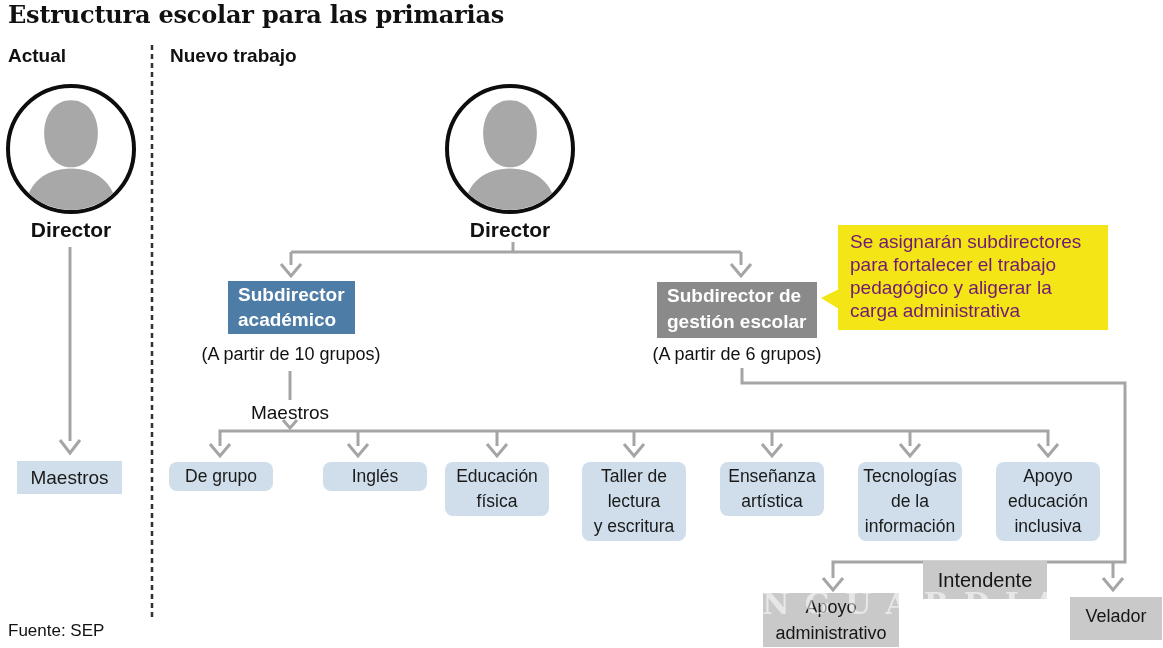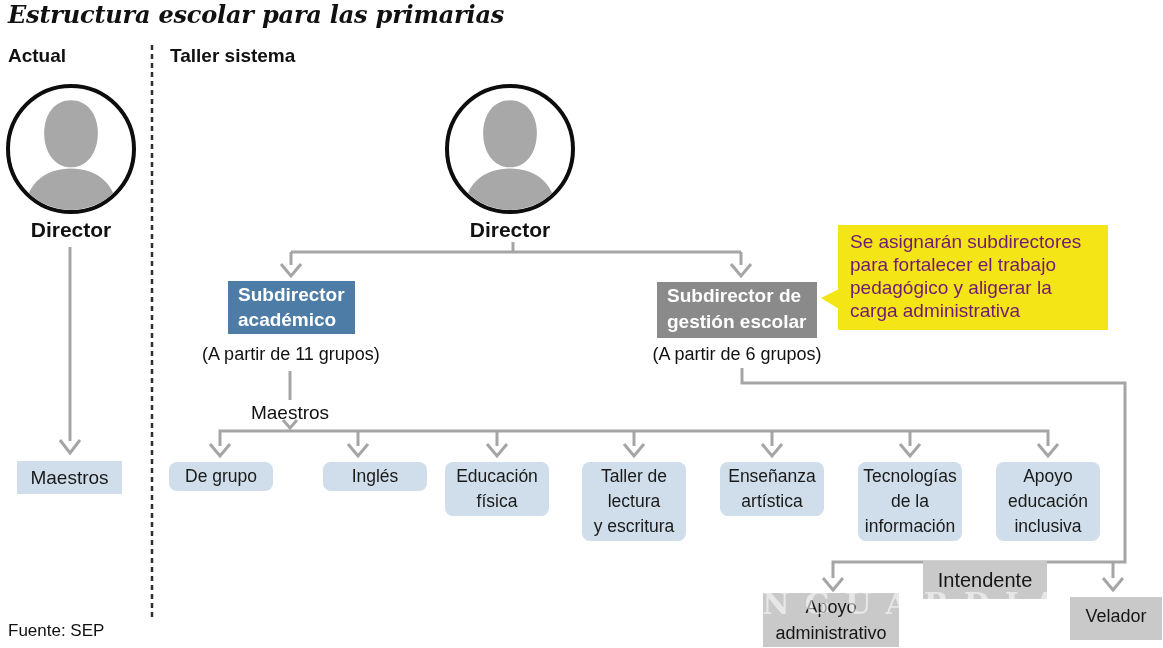--- a/index.html
+++ b/index.html
@@ -1,19 +1,19 @@
 <!DOCTYPE html>
 <html><head>
 <meta charset="utf-8">
 <style>
   html,body{margin:0;padding:0;background:#fff;}
   #stage{position:relative;width:1163px;height:648px;background:#fff;overflow:hidden;
          font-family:"Liberation Sans",sans-serif;color:#111;}
   .abs{position:absolute;}
-  #title{left:8px;top:0px;font-family:"DejaVu Serif",serif;font-weight:700;font-size:24px;letter-spacing:-0.2px;font-style:italic;}
+  #title{left:8px;top:0px;font-family:"DejaVu Serif",serif;font-weight:700;font-size:24px;letter-spacing:-0.2px;}
   .col-label{top:45px;font-size:19px;font-weight:700;}
   #actual-label{left:8px;}
   #nuevo-label{left:170px;}
   svg.connectors{left:0;top:0;width:1163px;height:648px;pointer-events:none;}
   .avatar{width:122px;height:122px;border:4px solid #0d0d0d;border-radius:50%;background:#fff;overflow:hidden;}
   .avatar svg{display:block;width:100%;height:100%;}
   .director-label{width:130px;text-align:center;font-size:21px;font-weight:700;}
   .bluebox{left:228px;top:281px;width:117px;height:52px;background:#4d7ca7;color:#fff;
            font-size:19px;font-weight:700;line-height:25px;padding:1px 0 0 10px;white-space:pre-line;}
   .graybox{left:657px;top:282px;width:150px;height:55px;background:#8a8a8a;color:#fff;
@@ -57,42 +57,42 @@
     <path d="M283 420 L290 428 L297 420"></path>
     <path d="M220 446 L220 431 L1048 431 L1048 446 M358 431 V446 M497 431 V446 M634 431 V446 M772 431 V446 M910 431 V446"></path>
     <path d="M210 444 L220 456 L230 444 M348 444 L358 456 L368 444 M487 444 L497 456 L507 444 M624 444 L634 456 L644 444 M762 444 L772 456 L782 444 M900 444 L910 456 L920 444 M1038 444 L1048 456 L1058 444"></path>
 
     <path d="M742 368 V383 H1125 V562 H833 V578 M985 562 V578 M1113 562 V578"></path>
     <path d="M823 578 L833 590 L843 578 M975 578 L985 590 L995 578 M1103 578 L1113 590 L1123 578"></path>
   </svg>
 
   <div id="title" class="abs">Estructura escolar para las primarias</div>
   <div id="actual-label" class="abs col-label">Actual</div>
-  <div id="nuevo-label" class="abs col-label">Taller sistema</div>
+  <div id="nuevo-label" class="abs col-label">Nuevo trabajo</div>
 
   <div class="abs avatar" style="left:6px;top:84px;">
     <svg viewBox="0 0 100 100">
       <path fill="#a8a8a8" d="M50 10 C63 10 72 21 72 37 C72 53 63 65 50 65 C37 65 28 53 28 37 C28 21 37 10 50 10 Z"></path>
       <path fill="#a8a8a8" d="M12 100 C14 77 30 66 50 66 C70 66 86 77 88 100 Z"></path>
     </svg>
   </div>
   <div class="abs director-label" style="left:6px;top:218px;">Director</div>
   <div class="abs maestros-box">Maestros</div>
 
   <div class="abs avatar" style="left:445px;top:84px;">
     <svg viewBox="0 0 100 100">
       <path fill="#a8a8a8" d="M50 10 C63 10 72 21 72 37 C72 53 63 65 50 65 C37 65 28 53 28 37 C28 21 37 10 50 10 Z"></path>
       <path fill="#a8a8a8" d="M12 100 C14 77 30 66 50 66 C70 66 86 77 88 100 Z"></path>
     </svg>
   </div>
   <div class="abs director-label" style="left:445px;top:218px;">Director</div>
 
   <div class="abs bluebox">Subdirector
 académico</div>
-  <div class="abs note" style="left:181px;top:344px;">(A partir de 11 grupos)</div>
+  <div class="abs note" style="left:181px;top:344px;">(A partir de 10 grupos)</div>
 
   <div class="abs graybox">Subdirector de
 gestión escolar</div>
   <div class="abs note" style="left:627px;top:344px;">(A partir de 6 grupos)</div>
 
   <div id="callout" class="abs">
     <span>Se asignarán subdirectores para fortalecer el trabajo pedagógico y aligerar la carga administrativa</span>
     <span class="tail"></span>
   </div>
 

